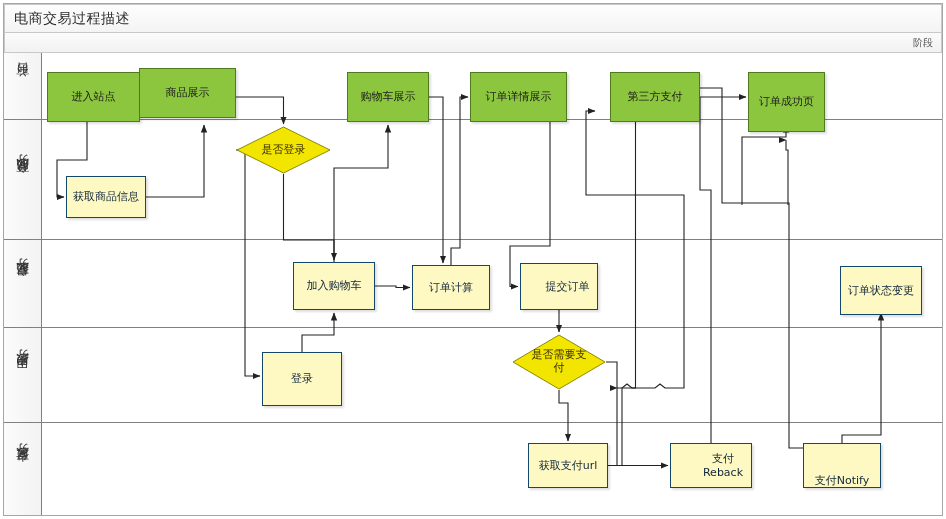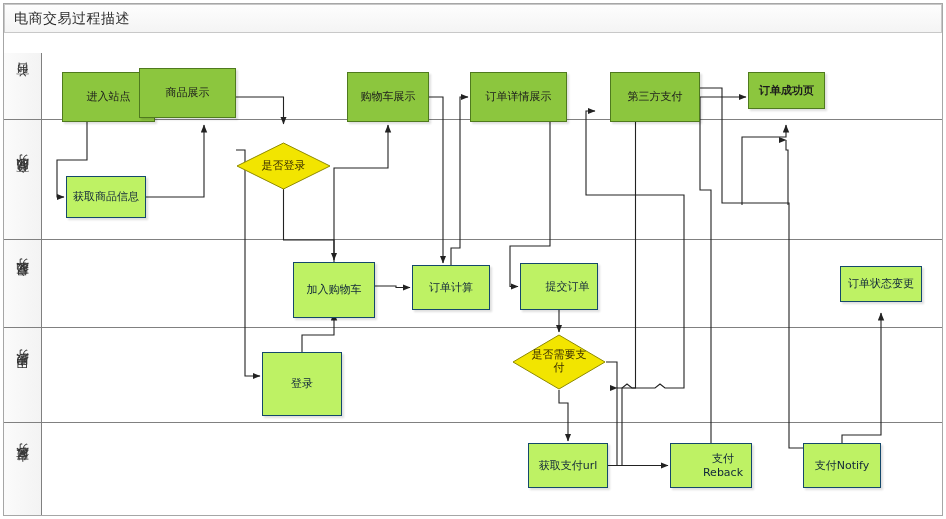--- a/index.html
+++ b/index.html
@@ -62,21 +62,21 @@
   
   .node{
     position:absolute;box-sizing:border-box;
     display:flex;align-items:center;justify-content:center;
     text-align:center;font-size:11px;line-height:1.2;
     font-family:"DejaVu Sans","Liberation Sans",sans-serif;
     color:#1a1a1a;
     box-shadow:2px 2px 2px rgba(0,0,0,.13);
   }
   .node.green{background:#8CC63E;border:1px solid #4f7a1e;color:#1c1c1c;}
-  .node.blue{background:#bef264;border:1px solid #14486b;color:#10263a;}
+  .node.blue{background:#fef9c3;border:1px solid #14486b;color:#10263a;}
   .diamond-wrap{position:absolute;}
   .diamond-shape{
     position:absolute;left:0;top:0;width:100%;height:100%;
   }
   .diamond-label{
     position:absolute;left:0;top:0;width:100%;height:100%;
     display:flex;align-items:center;justify-content:center;
     text-align:center;font-size:11px;line-height:1.15;color:#3a2f00;
     font-family:"DejaVu Sans","Liberation Sans",sans-serif;
   }
@@ -85,20 +85,23 @@
 <body>
 
 <div id="page">
 
   <div class="frame"></div>
 
   <div class="title-bar">
     <span class="title-text">电商交易过程描述</span>
   </div>
 
+  <div class="phase-bar">
+    <span class="phase-text">阶段</span>
+  </div>
 
   <div class="lanes" id="lanes">
       <div class="lane" style="top: 0px; height: 67px;">
         <div class="lane-head">
           <span>前台</span>
         </div>
         <div class="lane-body"></div>
       </div>
       <div class="lane" style="top: 67px; height: 120px;">
         <div class="lane-head">
@@ -151,72 +154,72 @@
         <path d="M 635.5 122 V 388 H 617 V 465.5 H 668" marker-end="url(#ar)"></path>
         <path d="M 711 443 V 190 H 700 V 97 H 746" marker-end="url(#ar)"></path>
         <path d="M 674 88 H 722 V 203 H 789 V 448 H 851" marker-end="url(#ar)"></path>
         <path d="M 842 443 V 435 H 881 V 313" marker-end="url(#ar)"></path>
         <path d="M 788 205 V 150 H 786 V 150 H 786 V 140 H 786 V 140" marker-end="url(#ar)"></path>
         <path d="M 742 205 V 137 H 786 V 125" marker-end="url(#ar)"></path>
       </g>
   </svg>
 
   <div id="nodes">
-      <div class="node green" style="left: 47px; top: 72px; width: 93px; height: 50px; margin-left: 15px;">
+      <div class="node green" style="left: 47px; top: 72px; width: 93px; height: 50px;">
         <span>进入站点</span>
       </div>
       <div class="node green" style="left: 139px; top: 68px; width: 97px; height: 50px;">
         <span>商品展示</span>
       </div>
       <div class="node green" style="left: 347px; top: 72px; width: 82px; height: 50px;">
         <span>购物车展示</span>
       </div>
       <div class="node green" style="left: 470px; top: 72px; width: 97px; height: 50px;">
         <span>订单详情展示</span>
       </div>
       <div class="node green" style="left: 610px; top: 72px; width: 90px; height: 50px;">
         <span>第三方支付</span>
       </div>
-      <div class="node green" style="left: 748px; top: 72px; width: 77px; height: 37px; font-weight: bold;">
+      <div class="node green" style="left: 748px; top: 72px; width: 77px; height: 60px;">
         <span>订单成功页</span>
       </div>
-      <div class="diamond-wrap" style="left: 236px; top: 142px; width: 95px; height: 48px;">
+      <div class="diamond-wrap" style="left: 236px; top: 126px; width: 95px; height: 48px;">
         <svg class="diamond-shape" viewBox="0 0 95 48" preserveAspectRatio="none">
           <polygon points="47.5,1 94,24 47.5,47 1,24" fill="#F2E500" stroke="#8f8a00" stroke-width="1"></polygon>
         </svg>
         <div class="diamond-label">是否登录</div>
       </div>
       <div class="node blue" style="left: 66px; top: 176px; width: 80px; height: 42px;">
         <span>获取商品信息</span>
       </div>
-      <div class="node blue" style="left: 293px; top: 262px; width: 82px; height: 56px;">
+      <div class="node blue" style="left: 293px; top: 262px; width: 82px; height: 48px;">
         <span>加入购物车</span>
       </div>
       <div class="node blue" style="left: 412px; top: 265px; width: 78px; height: 45px; text-align: center;">
         <span>订单计算</span>
       </div>
       <div class="node blue" style="left: 520px; top: 263px; width: 78px; height: 47px; padding-left: 17px;">
         <span>提交订单</span>
       </div>
-      <div class="node blue" style="left: 840px; top: 266px; width: 82px; height: 36px;">
+      <div class="node blue" style="left: 840px; top: 266px; width: 82px; height: 49px;">
         <span>订单状态变更</span>
       </div>
       <div class="diamond-wrap" style="left: 512px; top: 334px; width: 94px; height: 56px;">
         <svg class="diamond-shape" viewBox="0 0 94 56" preserveAspectRatio="none">
           <polygon points="47,1 93,28 47,55 1,28" fill="#F2E500" stroke="#8f8a00" stroke-width="1"></polygon>
         </svg>
         <div class="diamond-label" style="width: 62px; left: 16px;">是否需要支付</div>
       </div>
-      <div class="node blue" style="left: 262px; top: 352px; width: 80px; height: 64px;">
+      <div class="node blue" style="left: 262px; top: 352px; width: 80px; height: 54px;">
         <span>登录</span>
       </div>
       <div class="node blue" style="left: 528px; top: 443px; width: 80px; height: 45px;">
         <span>获取支付url</span>
       </div>
       <div class="node blue" style="left: 670px; top: 443px; width: 82px; height: 45px; padding-left: 24px;">
         <span>支付Reback</span>
       </div>
-      <div class="node blue" style="left: 803px; top: 443px; width: 78px; height: 45px;">
+      <div class="node blue" style="left: 803px; top: 443px; width: 78px; height: 45px; align-items: flex-end;">
         <span>支付Notify</span>
       </div>
     </div>
 
 </div>
 
 </body></html>

